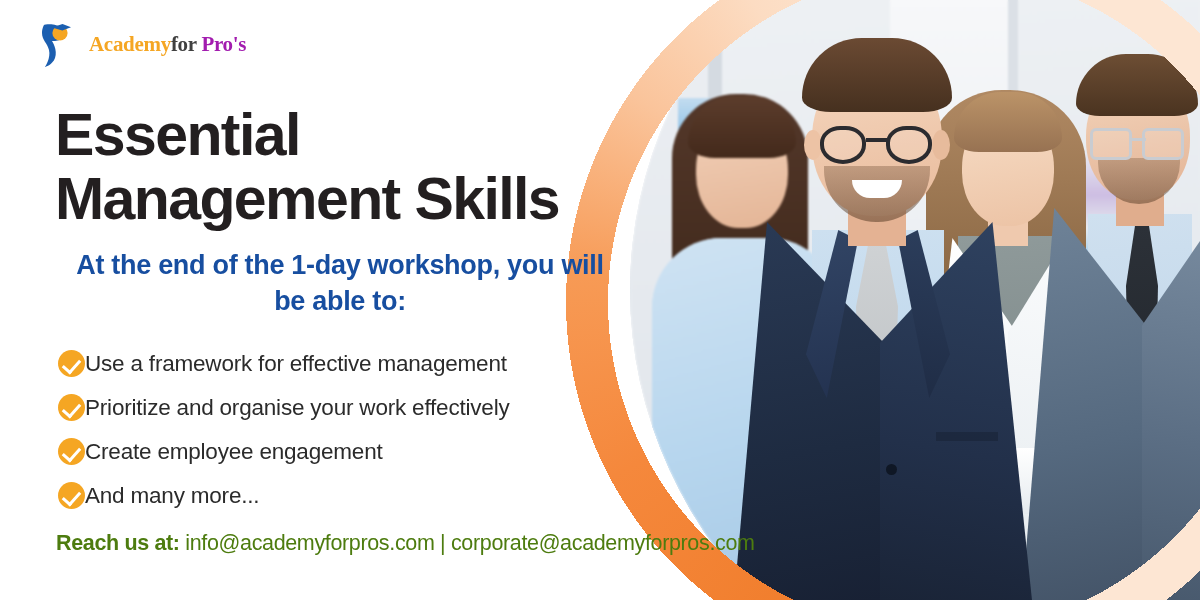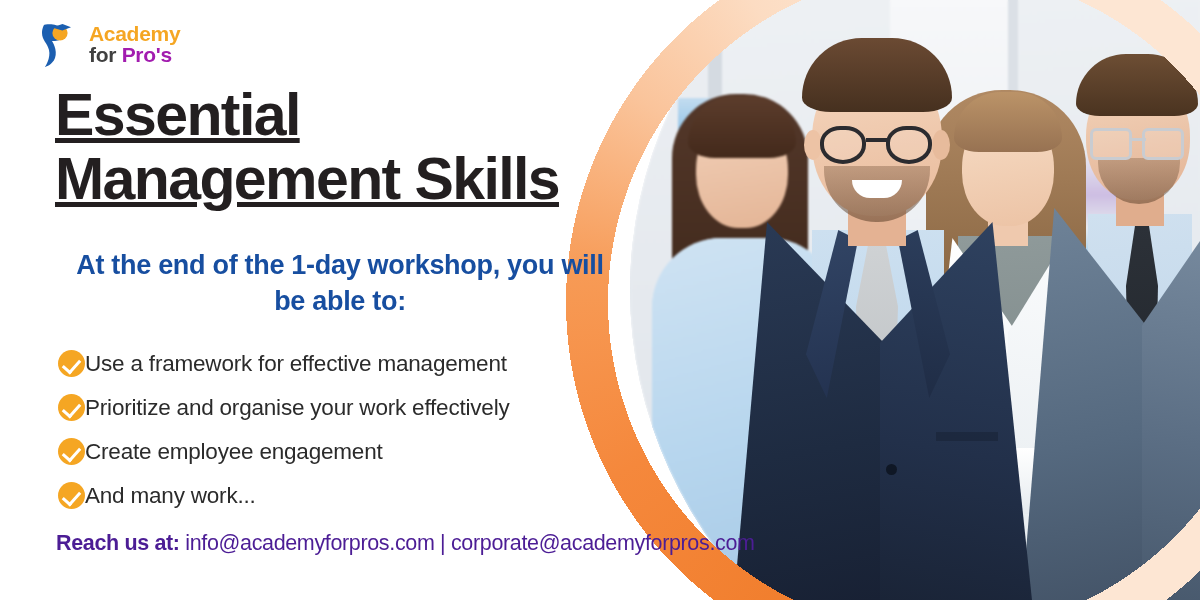--- a/index.html
+++ b/index.html
@@ -207,35 +207,34 @@
     position:absolute; top:0; left:0; width:562px; height:600px;
     background:#ffffff; z-index:7; pointer-events:none;
   }
 
   
   .content { position:absolute; top:0; left:0; width:660px; height:600px; z-index:9; }
 
   
   .logo { position:absolute; left:38px; top:20px; display:flex; align-items:center; gap:7px; }
   .logo-mark { position:relative; width:44px; height:48px; }
-  .logo-text { display:flex; flex-direction:column; line-height:1.0; }
+  .logo-text { display:flex; flex-direction:row; line-height:1.0;font-family:Liberation Serif, serif; }
   .logo-line1 { font-size:21px; font-weight:700; color:#F5A623; letter-spacing:-.3px; }
   .logo-line2 { font-size:21px; font-weight:700; letter-spacing:-.3px; }
   .logo-for { color:#404040; }
   .logo-pros { color:#a21caf; }
 
   h1.headline {
-    position:absolute; left:55px; top:84px;
+    position:absolute; left:55px; top:104px;
     width:580px;
     font-size:59px;
     font-weight:700;
     line-height:1.08;
     letter-spacing:-1.6px;
     color:#231f20;
-    text-decoration:underline;
   }
   h2.subhead {
     position:absolute; left:60px; top:248px;
     width:560px;
     font-size:27px;
     font-weight:700;
     line-height:1.32;
     letter-spacing:-.3px;
     color:#174EA0;
     text-align:center;
@@ -267,21 +266,21 @@
   }
   .bullet-text {
     font-size:22.5px;
     color:#2b2b2b;
     letter-spacing:-.2px;
     line-height:1.2;
   }
   .footer {
     position:absolute; left:56px; top:531px;
     font-size:21.5px;
-    color:#4c1d95;
+    color:#4d7c0f;
     letter-spacing:-.35px;
     white-space:nowrap;
   }
   .footer b { font-weight:700; }
 </style>
 </head>
 <body>
 
 <div class="banner">
 
@@ -390,21 +389,21 @@
       <li class="bullet">
         <span class="check"></span>
         <span class="bullet-text">Prioritize and organise your work effectively</span>
       </li>
       <li class="bullet">
         <span class="check"></span>
         <span class="bullet-text">Create employee engagement</span>
       </li>
       <li class="bullet">
         <span class="check"></span>
-        <span class="bullet-text">And many work...</span>
+        <span class="bullet-text">And many more...</span>
       </li>
     </ul>
 
     <div class="footer">
       <b>Reach us at:</b>
       <span>info@academyforpros.com</span>
       <span>|</span>
       <span>corporate@academyforpros.com</span>
     </div>
 

